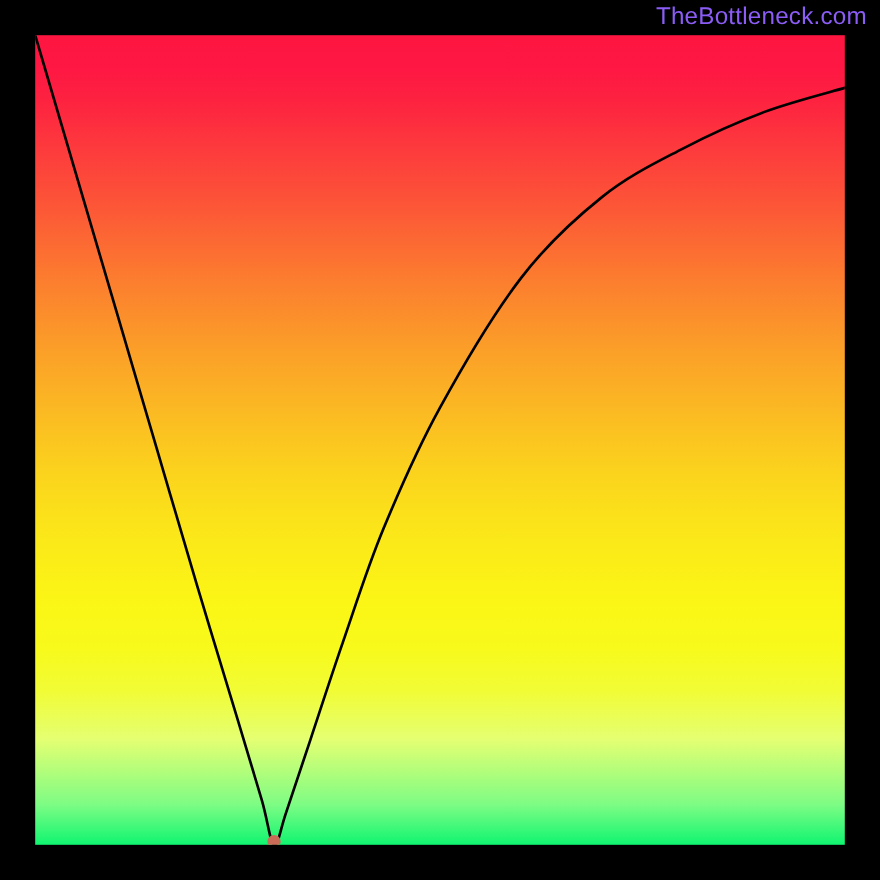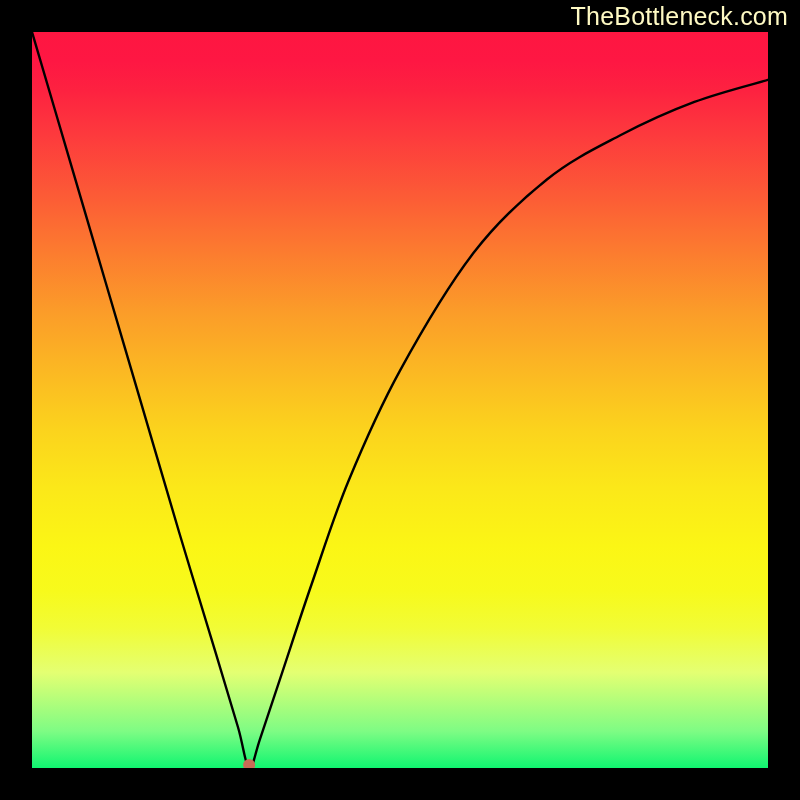--- a/index.html
+++ b/index.html
@@ -8,23 +8,23 @@
     width: 800px;
     height: 800px;
     position: relative;
     background: #000;
   }
   .watermark {
     position: absolute;
     top: 2px;
     right: 12px;
     font-family: Arial, sans-serif;
-    font-size: 25px;
+    font-size: 22px;
     font-weight: 500;
-    color: #fef9c3;
+    color: #8b5cf6;
     letter-spacing: 0.2px;
     z-index: 10;
   }
   .plot-area {
     position: absolute;
     left: 32px;
     top: 32px;
     width: 736px;
     height: 736px;
   }

